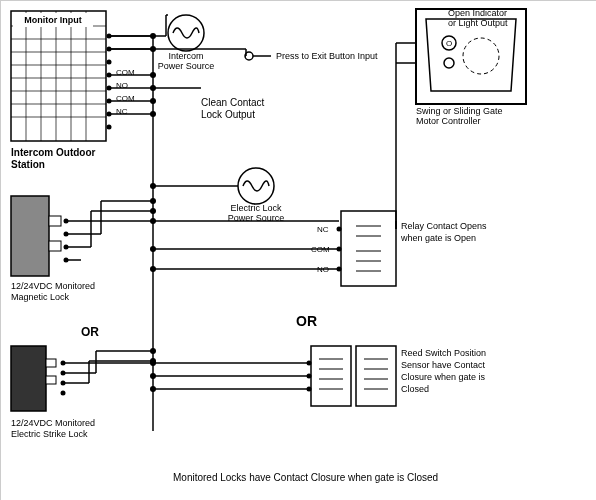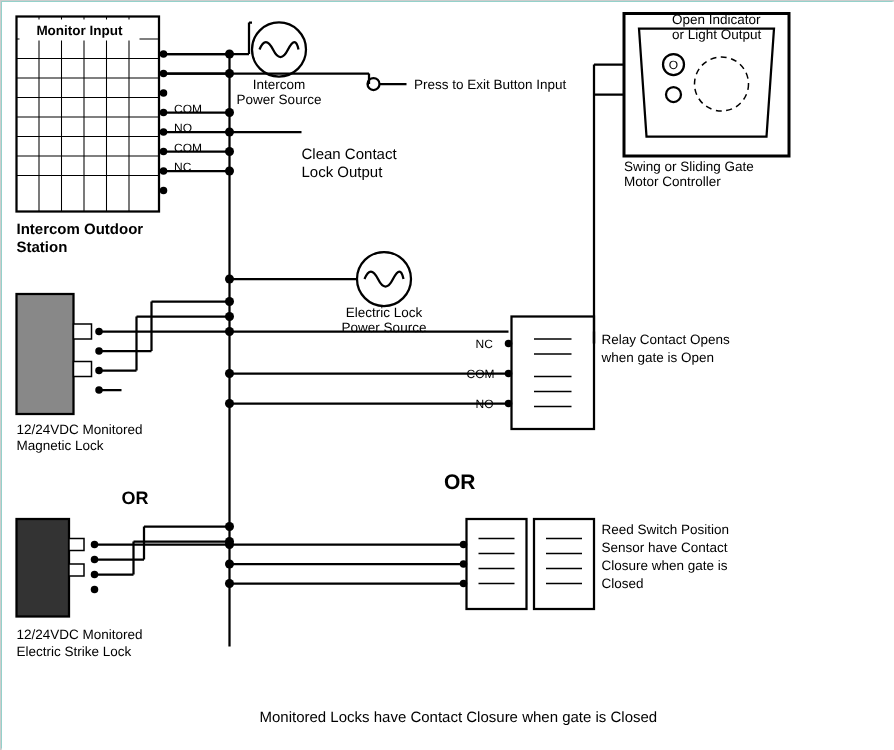--- a/index.html
+++ b/index.html
@@ -9,21 +9,21 @@
       background: #fff;
       font-family: Arial, sans-serif;
       font-size: 11px;
       overflow: hidden;
       position: relative;
     }
     .diagram-container {
       width: 596px;
       height: 500px;
       position: relative;
-      background: #14b8a6;
+      background: #15803d;
       border: 1px solid #ccc;
     }
     svg {
       position: absolute;
       top: 0;
       left: 0;
       width: 596px;
       height: 500px;
     }
   </style>

